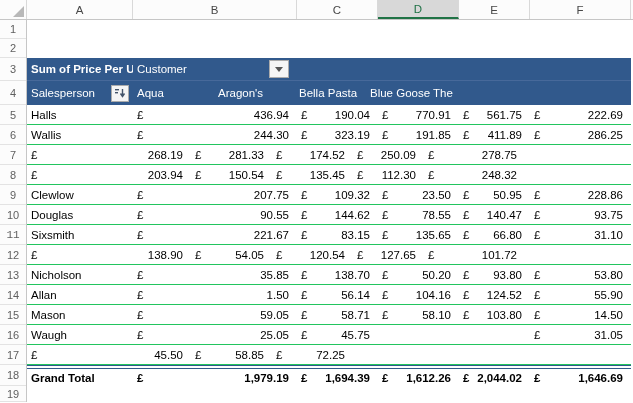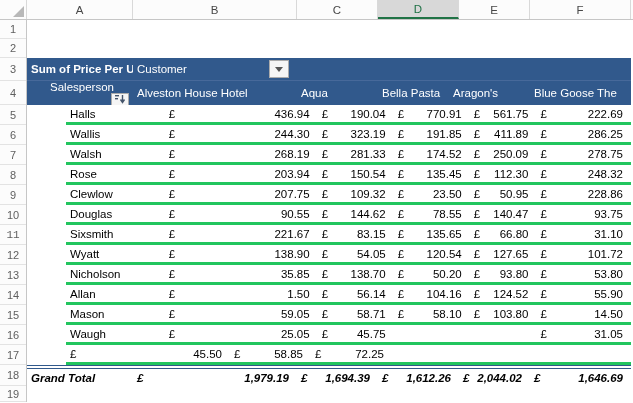--- a/index.html
+++ b/index.html
@@ -34,22 +34,22 @@
   .blue { background:#31598c; color:#fff; }
   .row-filter { border-bottom:1px solid #47699a; }
   .blue .cell { color:#fff; }
   .b { font-weight:bold; }
 
   
   .acct { display:flex; align-items:center; justify-content:space-between;
     font-size:11.5px; padding:0 8px 0 4px; white-space:nowrap; overflow:hidden; }
   .acct .num { text-align:right; }
 
-  .row-data { border-bottom:3px solid #22c55e;margin-left:39px; }
-  .row-total { border-top:4px double #31598c; font-weight:bold;font-style:italic; }
+  .row-data { border-bottom:1px solid #22c55e; }
+  .row-total { border-top:4px double #31598c; font-weight:bold; }
   .row-total .cell, .row-total .acct { font-weight:bold; }
 
   
   .dropbtn { width:20px; height:18px; background:#f5f5f5; border:1px solid #ababab;
     display:flex; align-items:center; justify-content:center; margin-left:auto; margin-right:8px; cursor:pointer; }
   .dropbtn .arrow { width:0; height:0; border-left:4px solid transparent;
     border-right:4px solid transparent; border-top:5px solid #555; }
 
   
   .sortbtn { width:18px; height:17px; background:#f5f5f5; border:1px solid #ababab;
@@ -108,34 +108,33 @@
             <span class="arrow"></span>
           </span>
         </div>
         <div class="cell w-c"></div>
         <div class="cell w-d"></div>
         <div class="cell w-e"></div>
         <div class="cell w-f"></div>
       </div>
 
       <div class="row h24 blue">
-        <div class="cell w-a" style="padding-right:0;flex-direction:column;">
+        <div class="cell w-a" style="padding-right:0;">
           <span>Salesperson</span>
           <span class="sortbtn">
             <svg width="11" height="11" viewBox="0 0 11 11">
               <rect x="0" y="1" width="4" height="1.4" fill="#44546a"></rect>
               <rect x="0" y="4" width="3" height="1.4" fill="#44546a"></rect>
               <path d="M7.5 1 L7.5 7 M5.5 5.5 L7.5 8.5 L9.5 5.5" stroke="#44546a" stroke-width="1.4" fill="none"></path>
             </svg>
           </span>
         </div>
-        <div class="cell w-b">Alveston House Hotel</div>
         <div class="cell w-c">Aqua</div>
+        <div class="cell w-d">Aragon's</div>
         <div class="cell w-e">Bella Pasta</div>
-        <div class="cell w-d">Aragon's</div>
         <div class="cell w-f">Blue Goose The</div>
       </div>
 
       <div id="data-rows">
   <div class="row h20 row-data">
     <div class="cell w-a rname">Halls</div>
     <div class="acct w-b vcell">
               <span class="cur">£</span>
               <span class="num">436.94</span>
             </div>
@@ -175,21 +174,20 @@
               <span class="cur">£</span>
               <span class="num">411.89</span>
             </div>
     <div class="acct w-f vcell">
               <span class="cur">£</span>
               <span class="num">286.25</span>
             </div>
   </div>
 
   <div class="row h20 row-data">
-    <div class="cell w-a rname">Walsh</div>
     <div class="acct w-b vcell">
               <span class="cur">£</span>
               <span class="num">268.19</span>
             </div>
     <div class="acct w-c vcell">
               <span class="cur">£</span>
               <span class="num">281.33</span>
             </div>
     <div class="acct w-d vcell">
               <span class="cur">£</span>
@@ -199,21 +197,20 @@
               <span class="cur">£</span>
               <span class="num">250.09</span>
             </div>
     <div class="acct w-f vcell">
               <span class="cur">£</span>
               <span class="num">278.75</span>
             </div>
   </div>
 
   <div class="row h20 row-data">
-    <div class="cell w-a rname">Rose</div>
     <div class="acct w-b vcell">
               <span class="cur">£</span>
               <span class="num">203.94</span>
             </div>
     <div class="acct w-c vcell">
               <span class="cur">£</span>
               <span class="num">150.54</span>
             </div>
     <div class="acct w-d vcell">
               <span class="cur">£</span>
@@ -295,21 +292,20 @@
               <span class="cur">£</span>
               <span class="num">66.80</span>
             </div>
     <div class="acct w-f vcell">
               <span class="cur">£</span>
               <span class="num">31.10</span>
             </div>
   </div>
 
   <div class="row h20 row-data">
-    <div class="cell w-a rname">Wyatt</div>
     <div class="acct w-b vcell">
               <span class="cur">£</span>
               <span class="num">138.90</span>
             </div>
     <div class="acct w-c vcell">
               <span class="cur">£</span>
               <span class="num">54.05</span>
             </div>
     <div class="acct w-d vcell">
               <span class="cur">£</span>

